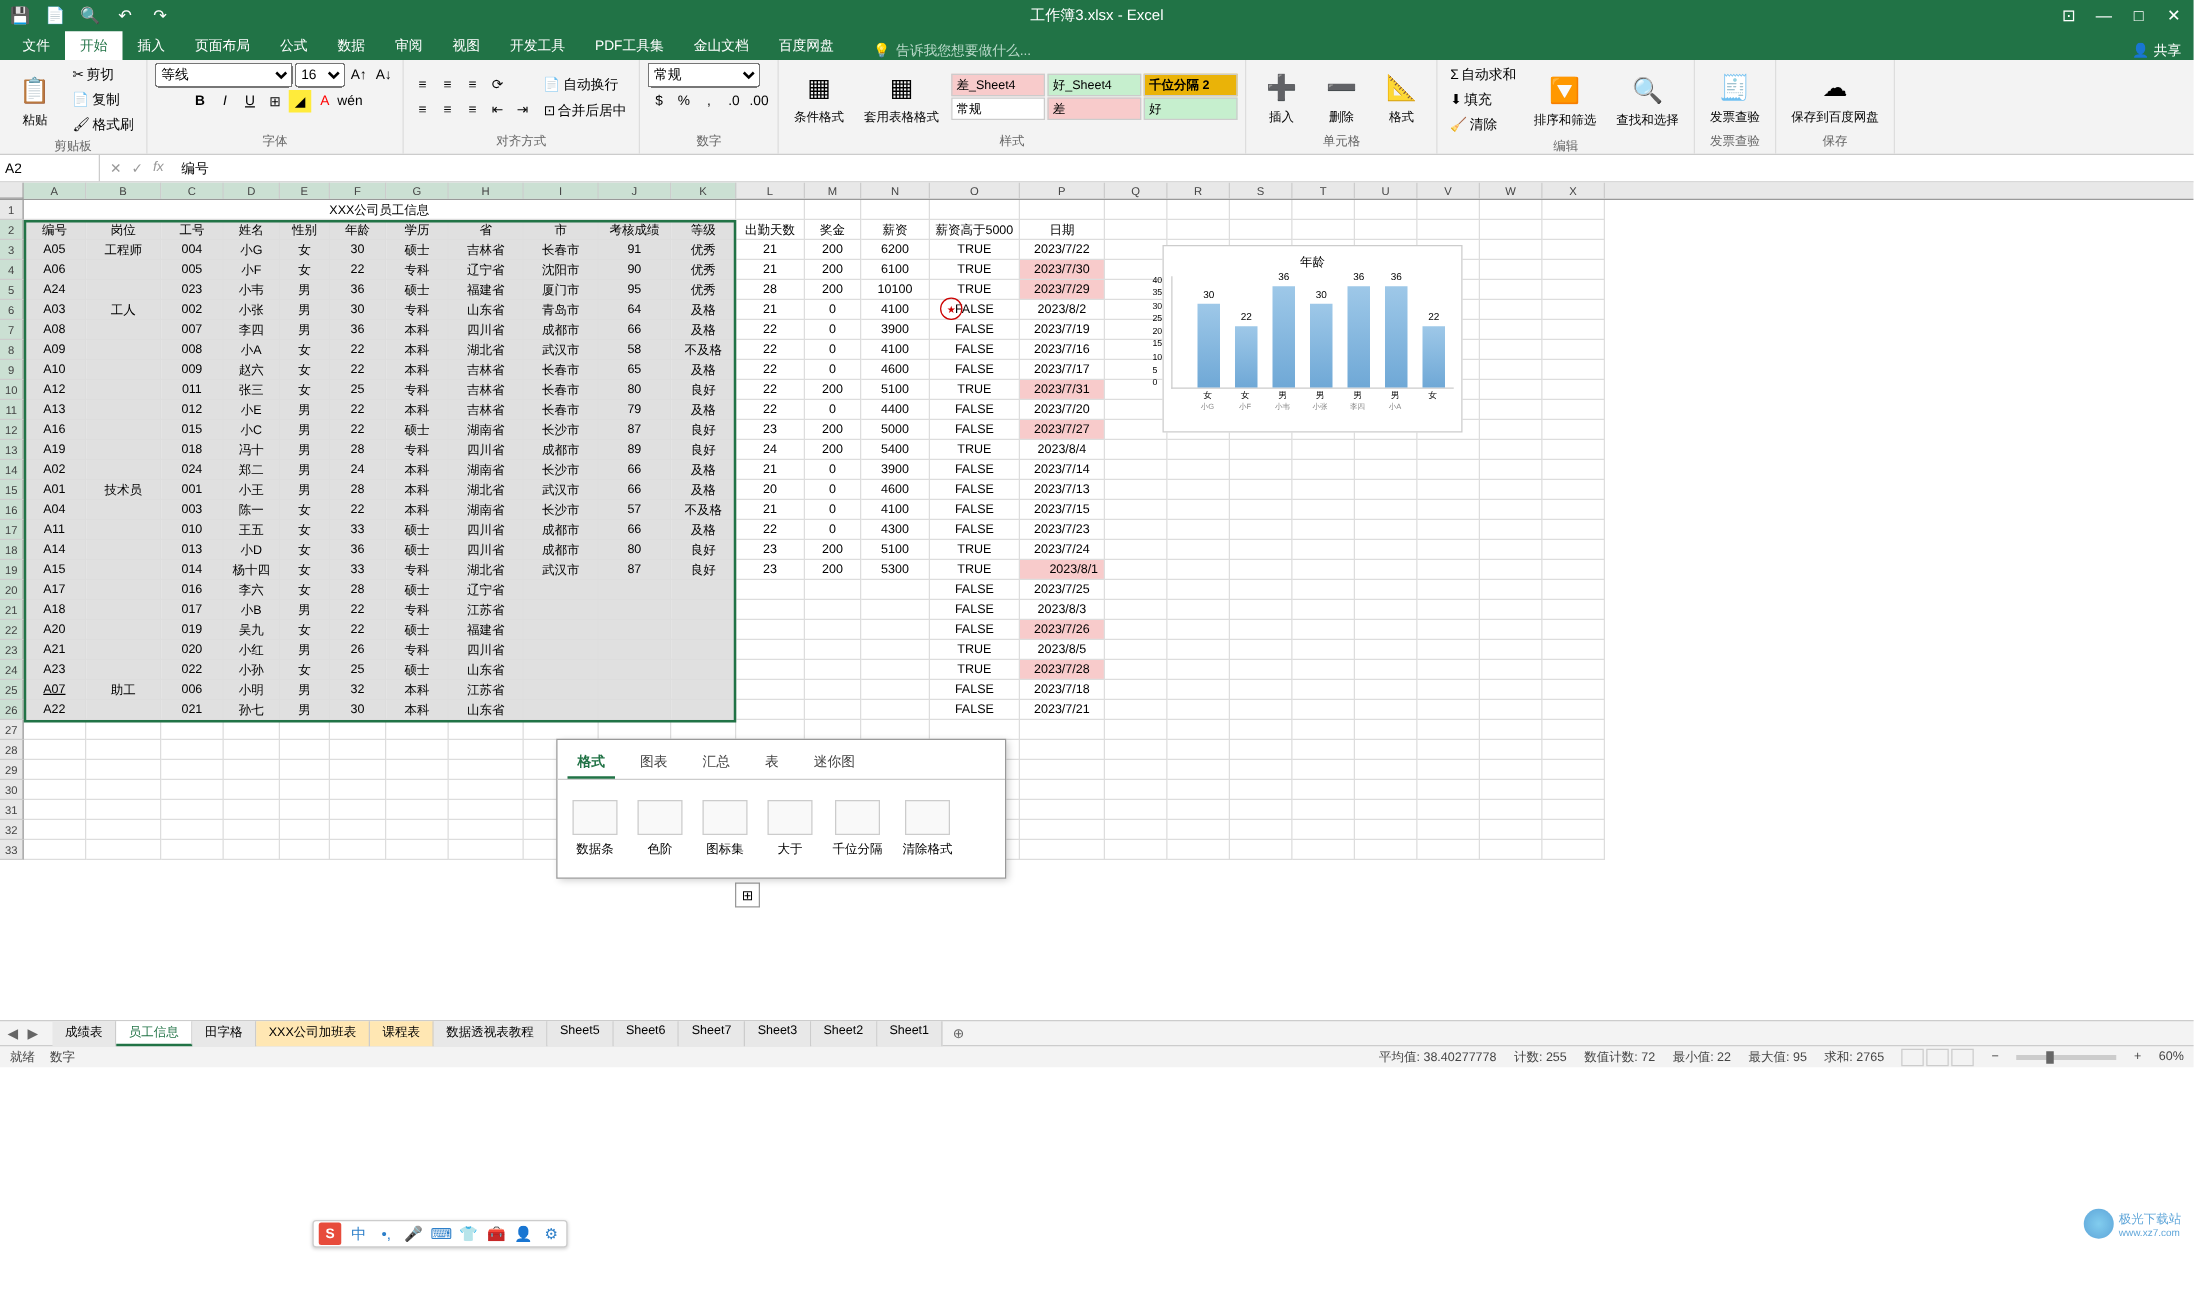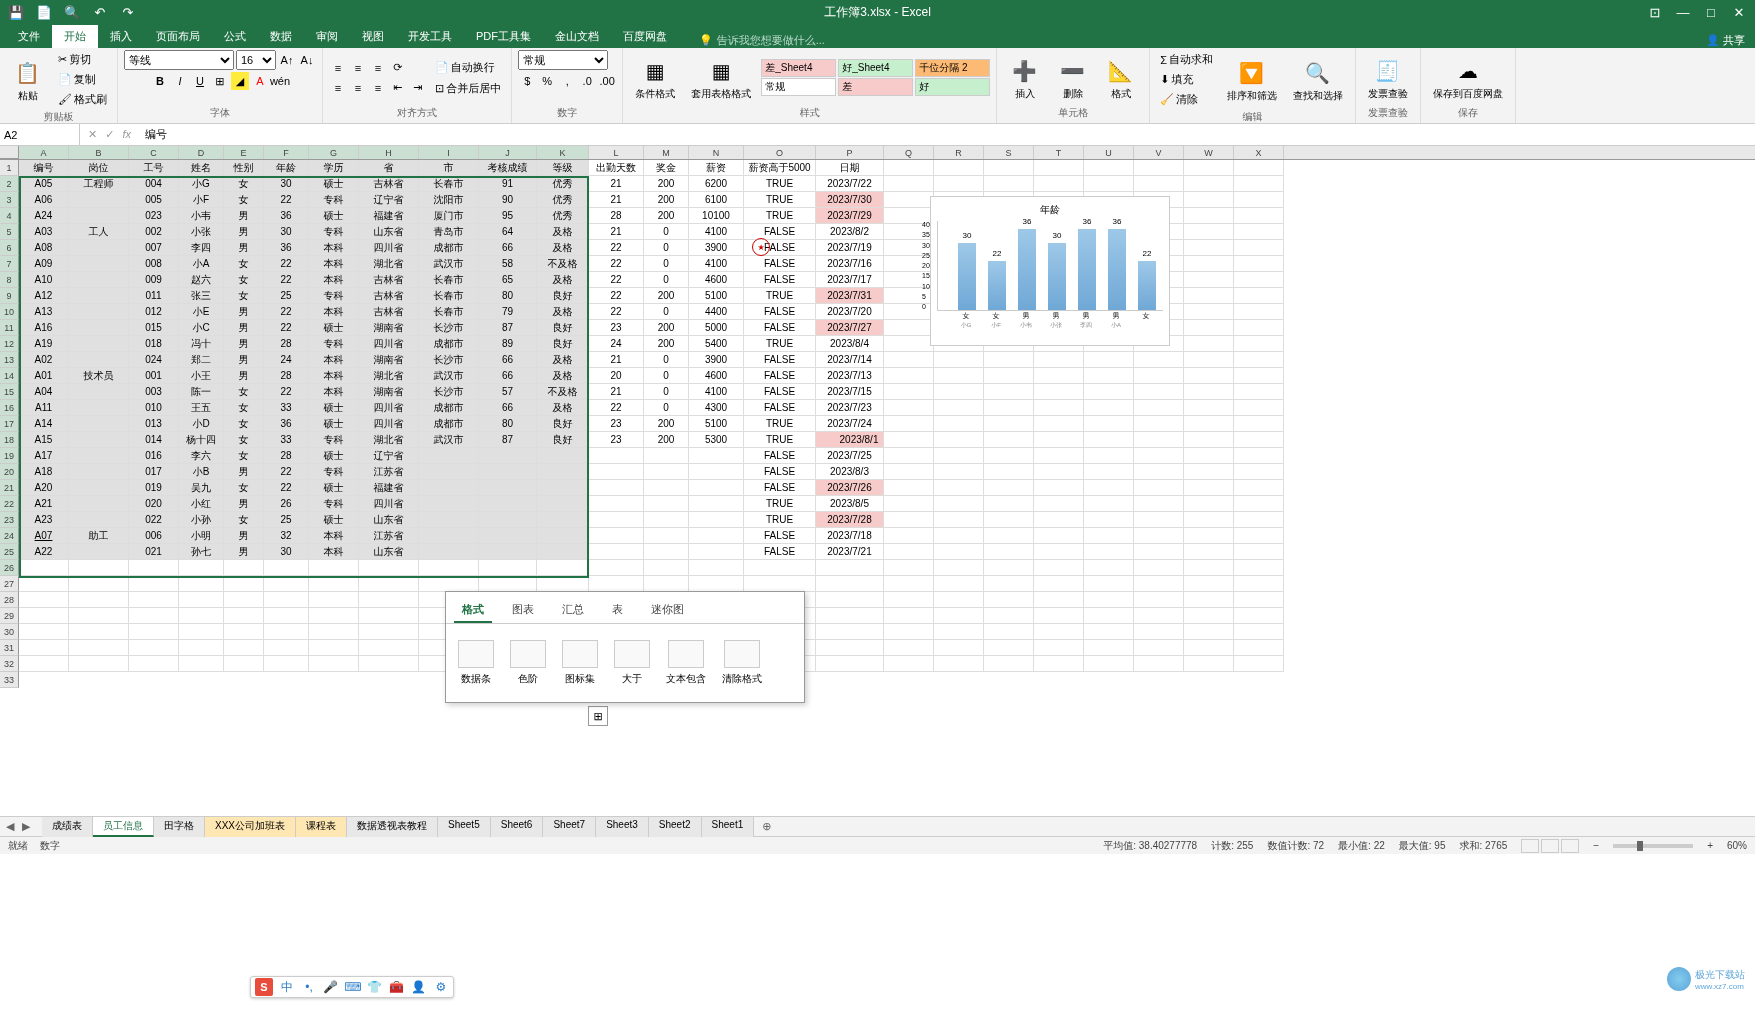--- a/index.html
+++ b/index.html
@@ -29,21 +29,21 @@
 .vert-btn-icon { width: 32px; height: 32px; display: flex; align-items: center; justify-content: center; font-size: 20px; }
 .font-controls { display: flex; flex-direction: column; gap: 2px; }
 .font-row { display: flex; gap: 2px; align-items: center; }
 .font-select { height: 20px; font-size: 11px; }
 .small-icon-btn { width: 18px; height: 18px; border: 1px solid transparent; display: inline-flex; align-items: center; justify-content: center; cursor: pointer; font-size: 11px; }
 .styles-gallery { display: flex; flex-direction: column; gap: 1px; }
 .style-row { display: flex; gap: 2px; }
 .style-cell { width: 75px; height: 18px; border: 1px solid #ccc; font-size: 10px; display: flex; align-items: center; padding: 0 3px; }
 .style-diff { background: #f8cbcb; }
 .style-good { background: #c6efce; }
-.style-thousands { background: #fdba74; }
+.style-thousands { background: #eab308; font-weight: bold; }
 .style-normal { background: #fff; }
 .style-bad { background: #f8cbcb; }
 .style-neutral { background: #c6efce; }
 
 
 .formula-bar { height: 22px; border-bottom: 1px solid #ccc; display: flex; align-items: center; background: #fff; }
 .name-box { width: 80px; border-right: 1px solid #ccc; padding: 0 4px; height: 100%; display: flex; align-items: center; font-size: 11px; }
 .fx-btns { display: flex; gap: 8px; padding: 0 8px; color: #999; }
 .formula-input { flex: 1; padding: 0 6px; font-size: 11px; }
 
@@ -382,20 +382,36 @@
         <div class="row-header">27</div>
         <div class="row-header">28</div>
         <div class="row-header">29</div>
         <div class="row-header">30</div>
         <div class="row-header">31</div>
         <div class="row-header">32</div>
         <div class="row-header">33</div>
       </div>
     <div class="cells" id="cells">
         <div class="cell-row">
+          <div class="cell" style="width: 570px;">XXX公司员工信息</div>
+          <div class="cell" style="width: 55px;"></div>
+          <div class="cell" style="width: 45px;"></div>
+          <div class="cell" style="width: 55px;"></div>
+          <div class="cell" style="width: 72px;"></div>
+          <div class="cell" style="width: 68px;"></div>
+          <div class="cell" style="width: 50px;"></div>
+          <div class="cell" style="width: 50px;"></div>
+          <div class="cell" style="width: 50px;"></div>
+          <div class="cell" style="width: 50px;"></div>
+          <div class="cell" style="width: 50px;"></div>
+          <div class="cell" style="width: 50px;"></div>
+          <div class="cell" style="width: 50px;"></div>
+          <div class="cell" style="width: 50px;"></div>
+        </div>
+        <div class="cell-row">
           <div class="cell hlA" style="width: 50px;">编号</div>
           <div class="cell hlA" style="width: 60px;">岗位</div>
           <div class="cell hlA" style="width: 50px;">工号</div>
           <div class="cell hlA" style="width: 45px;">姓名</div>
           <div class="cell hlA" style="width: 40px;">性别</div>
           <div class="cell hlA" style="width: 45px;">年龄</div>
           <div class="cell hlA" style="width: 50px;">学历</div>
           <div class="cell hlA" style="width: 60px;">省</div>
           <div class="cell hlA" style="width: 60px;">市</div>
           <div class="cell hlA" style="width: 58px;">考核成绩</div>
@@ -1247,21 +1263,21 @@
         <div class="qa-option">
           <div class="qa-opt-icon"></div>
           <span>图标集</span>
         </div>
         <div class="qa-option">
           <div class="qa-opt-icon"></div>
           <span>大于</span>
         </div>
         <div class="qa-option">
           <div class="qa-opt-icon"></div>
-          <span>文本包含</span>
+          <span>千位分隔</span>
         </div>
         <div class="qa-option">
           <div class="qa-opt-icon"></div>
           <span>清除格式</span>
         </div>
       </div>
   </div>
   <div class="qa-trigger" style="left:588px;top:560px">⊞</div>
 
   <div class="embedded-chart" style="left:930px;top:50px">

